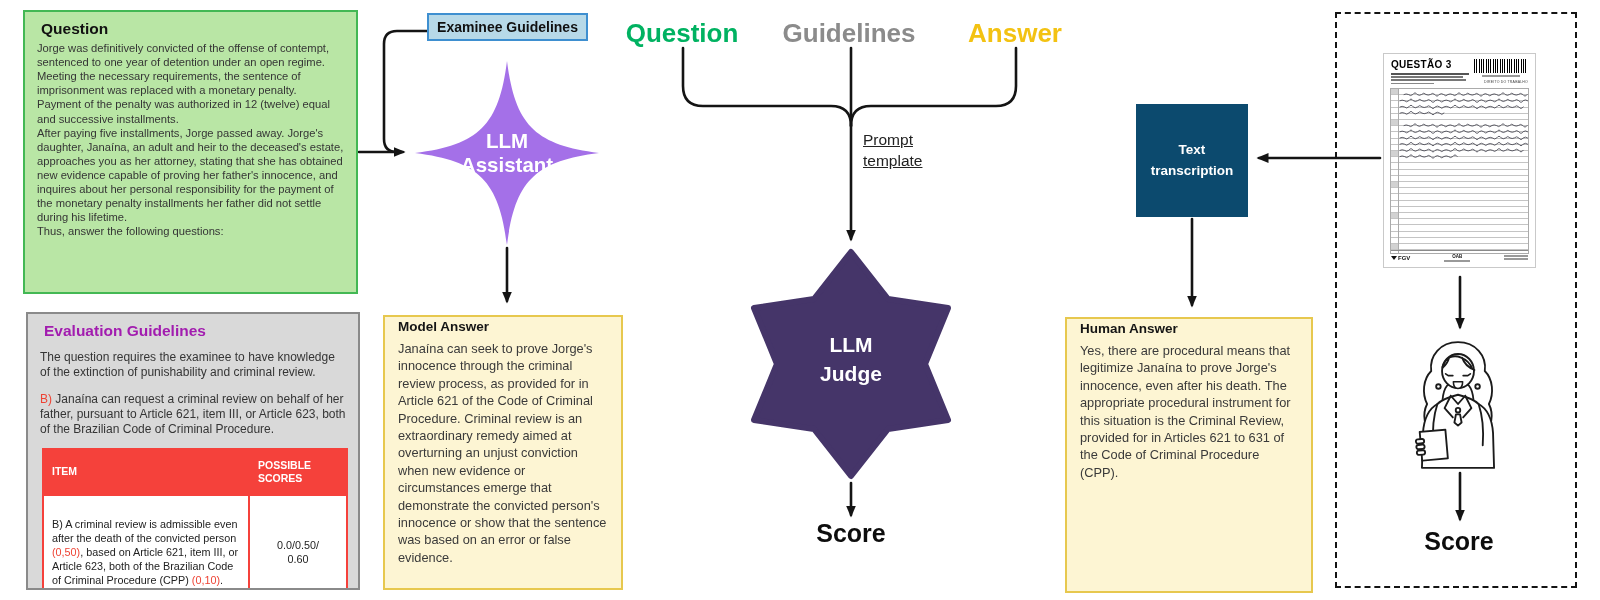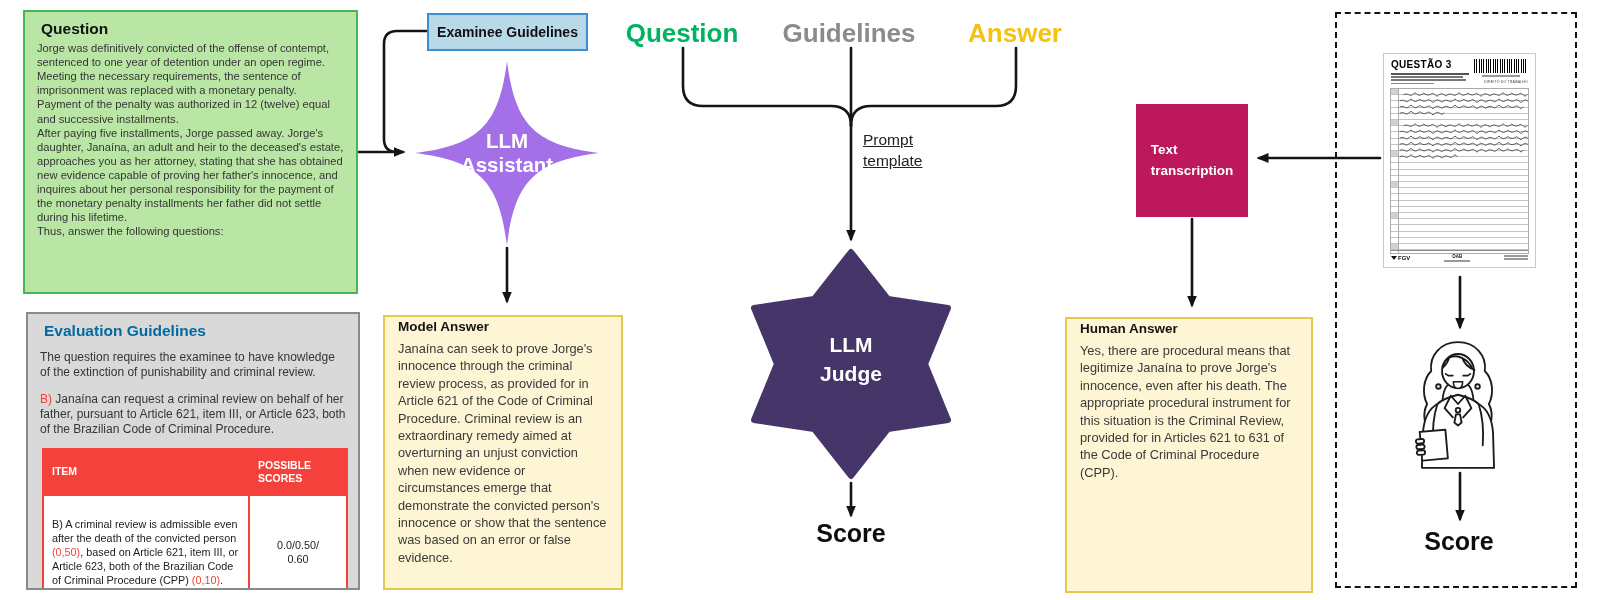--- a/index.html
+++ b/index.html
@@ -15,55 +15,55 @@
                   padding:8px 12px 6px 12px;overflow:hidden;}
   .question-panel h3{margin:0 0 3px 4px;font-size:15.5px;color:#111;}
   .question-panel .body{font-size:11.2px;line-height:1.26;}
   .question-panel .item{margin-top:9px;font-size:11.2px;line-height:1.26;}
   .red{color:#ee4334;}
   .orange-red{color:#f04e35;}
 
   
   .eval-panel{left:26px;top:312px;width:334px;height:278px;background:#d9d9d9;border:2px solid #8a8a8a;
               padding:8px 12px;overflow:hidden;}
-  .eval-panel h3{margin:0 0 3px 4px;font-size:15.5px;color:#0369a1;}
+  .eval-panel h3{margin:0 0 3px 4px;font-size:15.5px;color:#a21caf;}
   .eval-panel .body{font-size:12px;line-height:1.28;margin-top:10px;}
   .eval-panel .item{margin-top:11px;font-size:12px;line-height:1.28;}
   table.score-table{border-collapse:collapse;margin:10px 0 0 2px;width:306px;}
   table.score-table th{background:#f5413b;color:#fff;font-size:10.5px;text-align:left;
                        padding:9px 8px;border:2px solid #f5413b;line-height:1.25;}
   table.score-table th.col-scores{width:80px;}
   table.score-table td{background:#fff;border:2px solid #f5413b;font-size:10.8px;line-height:1.3;
                        padding:8px;color:#222;height:96px;vertical-align:middle;}
   td.scores-cell{color:#ee4334;font-size:12.5px;text-align:center;line-height:1.35;}
 
   
-  .examinee-chip{left:427px;top:13px;width:161px;height:38px;background:#b7d9e8;border:2.5px solid #3e8fd0;
+  .examinee-chip{left:427px;top:13px;width:161px;height:28px;background:#b7d9e8;border:2.5px solid #3e8fd0;
                  display:flex;align-items:center;justify-content:center;font-size:14px;font-weight:700;color:#101010;}
 
   
   .card{background:#fdf5d3;border:2px solid #e7c84e;padding:2px 13px;overflow:hidden;}
   .card h4{margin:0 0 6px 0;font-size:13.5px;color:#151515;}
   .card .body{font-size:12.8px;line-height:1.36;color:#3a3a3a;}
   .model-card{left:383px;top:315px;width:240px;height:275px;}
   .human-card{left:1065px;top:317px;width:248px;height:276px;}
 
   
   .pipe-label{position:absolute;z-index:2;top:18px;transform:translateX(-50%);font-size:26px;font-weight:800;}
   .lbl-question{left:682px;color:#00b261;}
   .lbl-guidelines{left:849px;color:#8b8b8b;}
   .lbl-answer{left:1015px;color:#f3c212;}
   .prompt-template{left:863px;top:130px;font-size:15.5px;line-height:1.35;color:#222;z-index:2;}
   .score-label{position:absolute;z-index:2;transform:translateX(-50%);font-size:25px;font-weight:800;color:#0d0d0d;}
   .score-mid{left:851px;top:519px;}
   .score-right{left:1459px;top:527px;}
 
   
-  .transcription-box{left:1136px;top:104px;width:112px;height:113px;background:#be185d;color:#fff;
-                     display:flex;align-items:center;justify-content:center;text-align:left;
+  .transcription-box{left:1136px;top:104px;width:112px;height:113px;background:#0c4a6e;color:#fff;
+                     display:flex;align-items:center;justify-content:center;text-align:center;
                      font-size:13.5px;font-weight:700;line-height:1.5;}
 
   
   .dashed-panel{left:1335px;top:12px;width:242px;height:576px;border:2.5px dashed #141414;z-index:0;}
 
   
   .exam-sheet{left:1383px;top:53px;width:153px;height:215px;background:#fff;border:1px solid #c9c9c9;z-index:2;}
   .sheet-title{position:absolute;left:7px;top:5px;font-size:10px;font-weight:800;letter-spacing:.3px;color:#000;}
   .barcode{position:absolute;right:7px;top:5px;width:54px;height:14px;
     background:repeating-linear-gradient(to right,#000 0 1px,transparent 1px 2.2px,#000 2.2px 2.9px,transparent 2.9px 4.7px,#000 4.7px 6.1px,transparent 6.1px 7px);}

